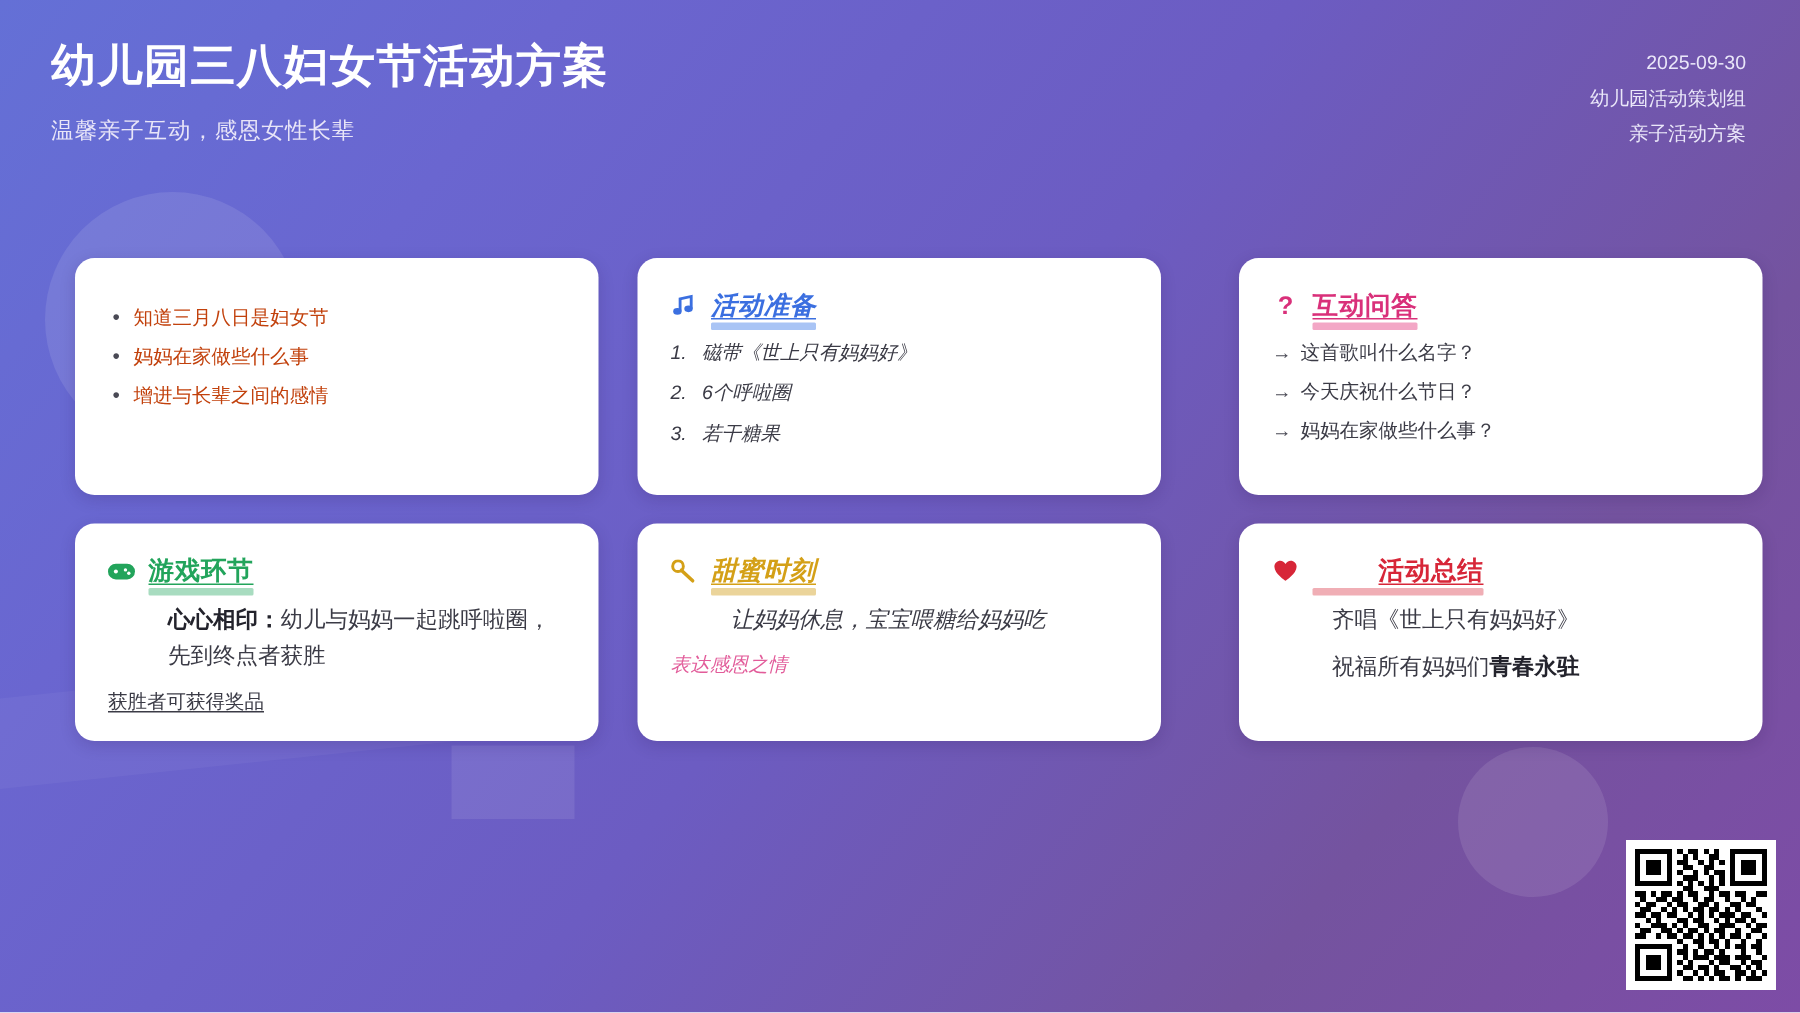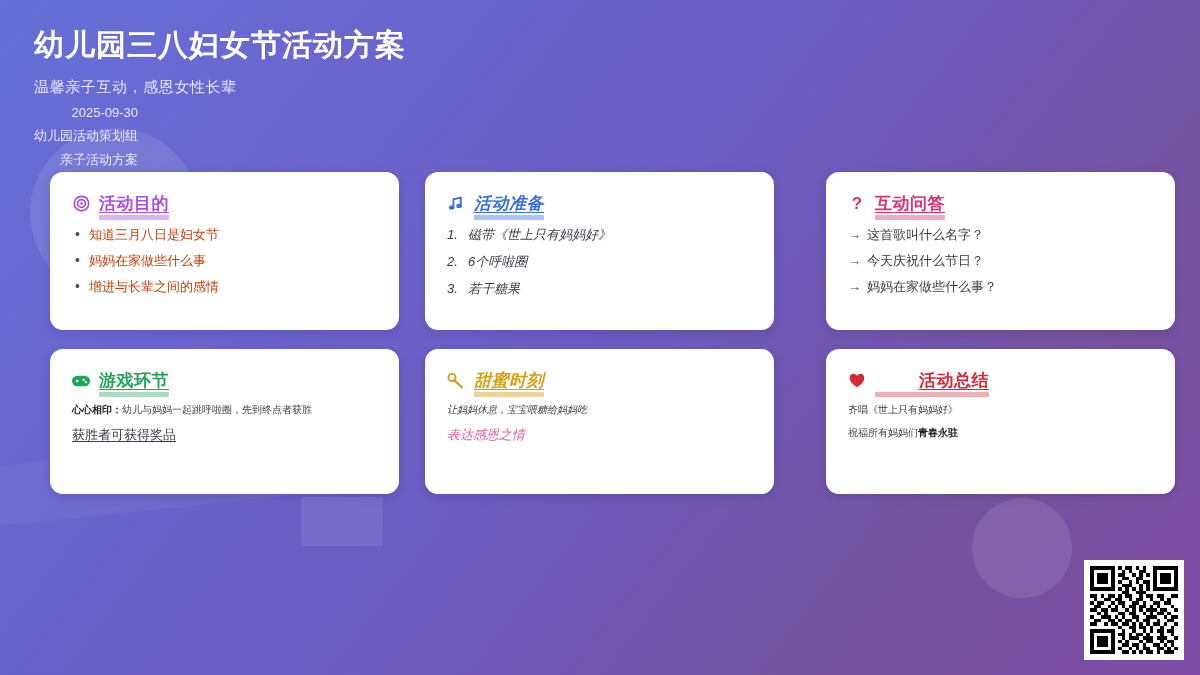--- a/index.html
+++ b/index.html
@@ -37,21 +37,21 @@
     left:-40px; top:470px; width:340px; height:60px;
     background:rgba(255,255,255,0.045);
     transform:rotate(-6deg);
     transform-origin:left center;
   }
 
   
   .header {
     position:absolute; left:0; top:0; width:1200px; height:128px;
     padding:26px 36px 0 34px;
-    display:flex; justify-content:space-between; align-items:flex-start;flex-direction:column;
+    display:flex; justify-content:space-between; align-items:flex-start;
   }
   .header-left { display:flex; flex-direction:column; }
   .slide-title {
     font-size:30px; font-weight:bold; color:#ffffff;
     letter-spacing:1px; line-height:1.25;
   }
   .slide-subtitle {
     margin-top:14px;
     font-size:15px; color:#E8E5F8; letter-spacing:0.6px;
   }
@@ -133,22 +133,23 @@
   ul.arrows li {
     font-size:13px; color:#3B3B46; line-height:1.6;
     padding-left:19px; position:relative;
     margin-bottom:5px;
   }
   ul.arrows li:before {
     content:"→"; position:absolute; left:0; top:0; color:#4A4A55;
   }
 
   .para {
-    font-size:10px; color:#3B3B46; line-height:1.62;
+    font-size:15px; color:#3B3B46; line-height:1.62;
     margin-bottom:7px;
+    margin-left:40px;
   }
   .para b { font-weight:bold; color:#23232C; }
   .para-underline {
     font-size:13px; color:#3B3B46; line-height:1.6;
     text-decoration:underline; text-underline-offset:2px;
     display:inline-block;
     text-align:center;
   }
   .para-accent { font-size:13px; line-height:1.6; }
 
@@ -178,30 +179,20 @@
     </div>
     <div class="header-right">
       <div class="meta-line">2025-09-30</div>
       <div class="meta-line">幼儿园活动策划组</div>
       <div class="meta-line">亲子活动方案</div>
     </div>
   </div>
 
   <div class="grid" id="card-grid">
       <div class="card">
-        <div class="card-head">
-          <span class="card-icon">
-            <svg width="17" height="17" viewBox="0 0 18 18">
-              <circle cx="9" cy="9" r="7.6" fill="none" stroke="#A94FE0" stroke-width="1.8"></circle>
-              <circle cx="9" cy="9" r="4.1" fill="none" stroke="#A94FE0" stroke-width="1.8"></circle>
-              <circle cx="9" cy="9" r="1.4" fill="#A94FE0"></circle>
-            </svg>
-          </span>
-          <span class="card-title-wrap"><span class="card-title" style="color:#A94FE0;text-decoration-color:#A94FE0;">活动目的</span><span class="title-highlight" style="background:#D9B3F2;"></span></span>
-        </div>
         <div class="card-body">
           <ul class="bullets">
             <li>知道三月八日是妇女节</li>
             <li>妈妈在家做些什么事</li>
             <li>增进与长辈之间的感情</li>
           </ul>
         </div>
       </div>
       <div class="card">
         <div class="card-head">

